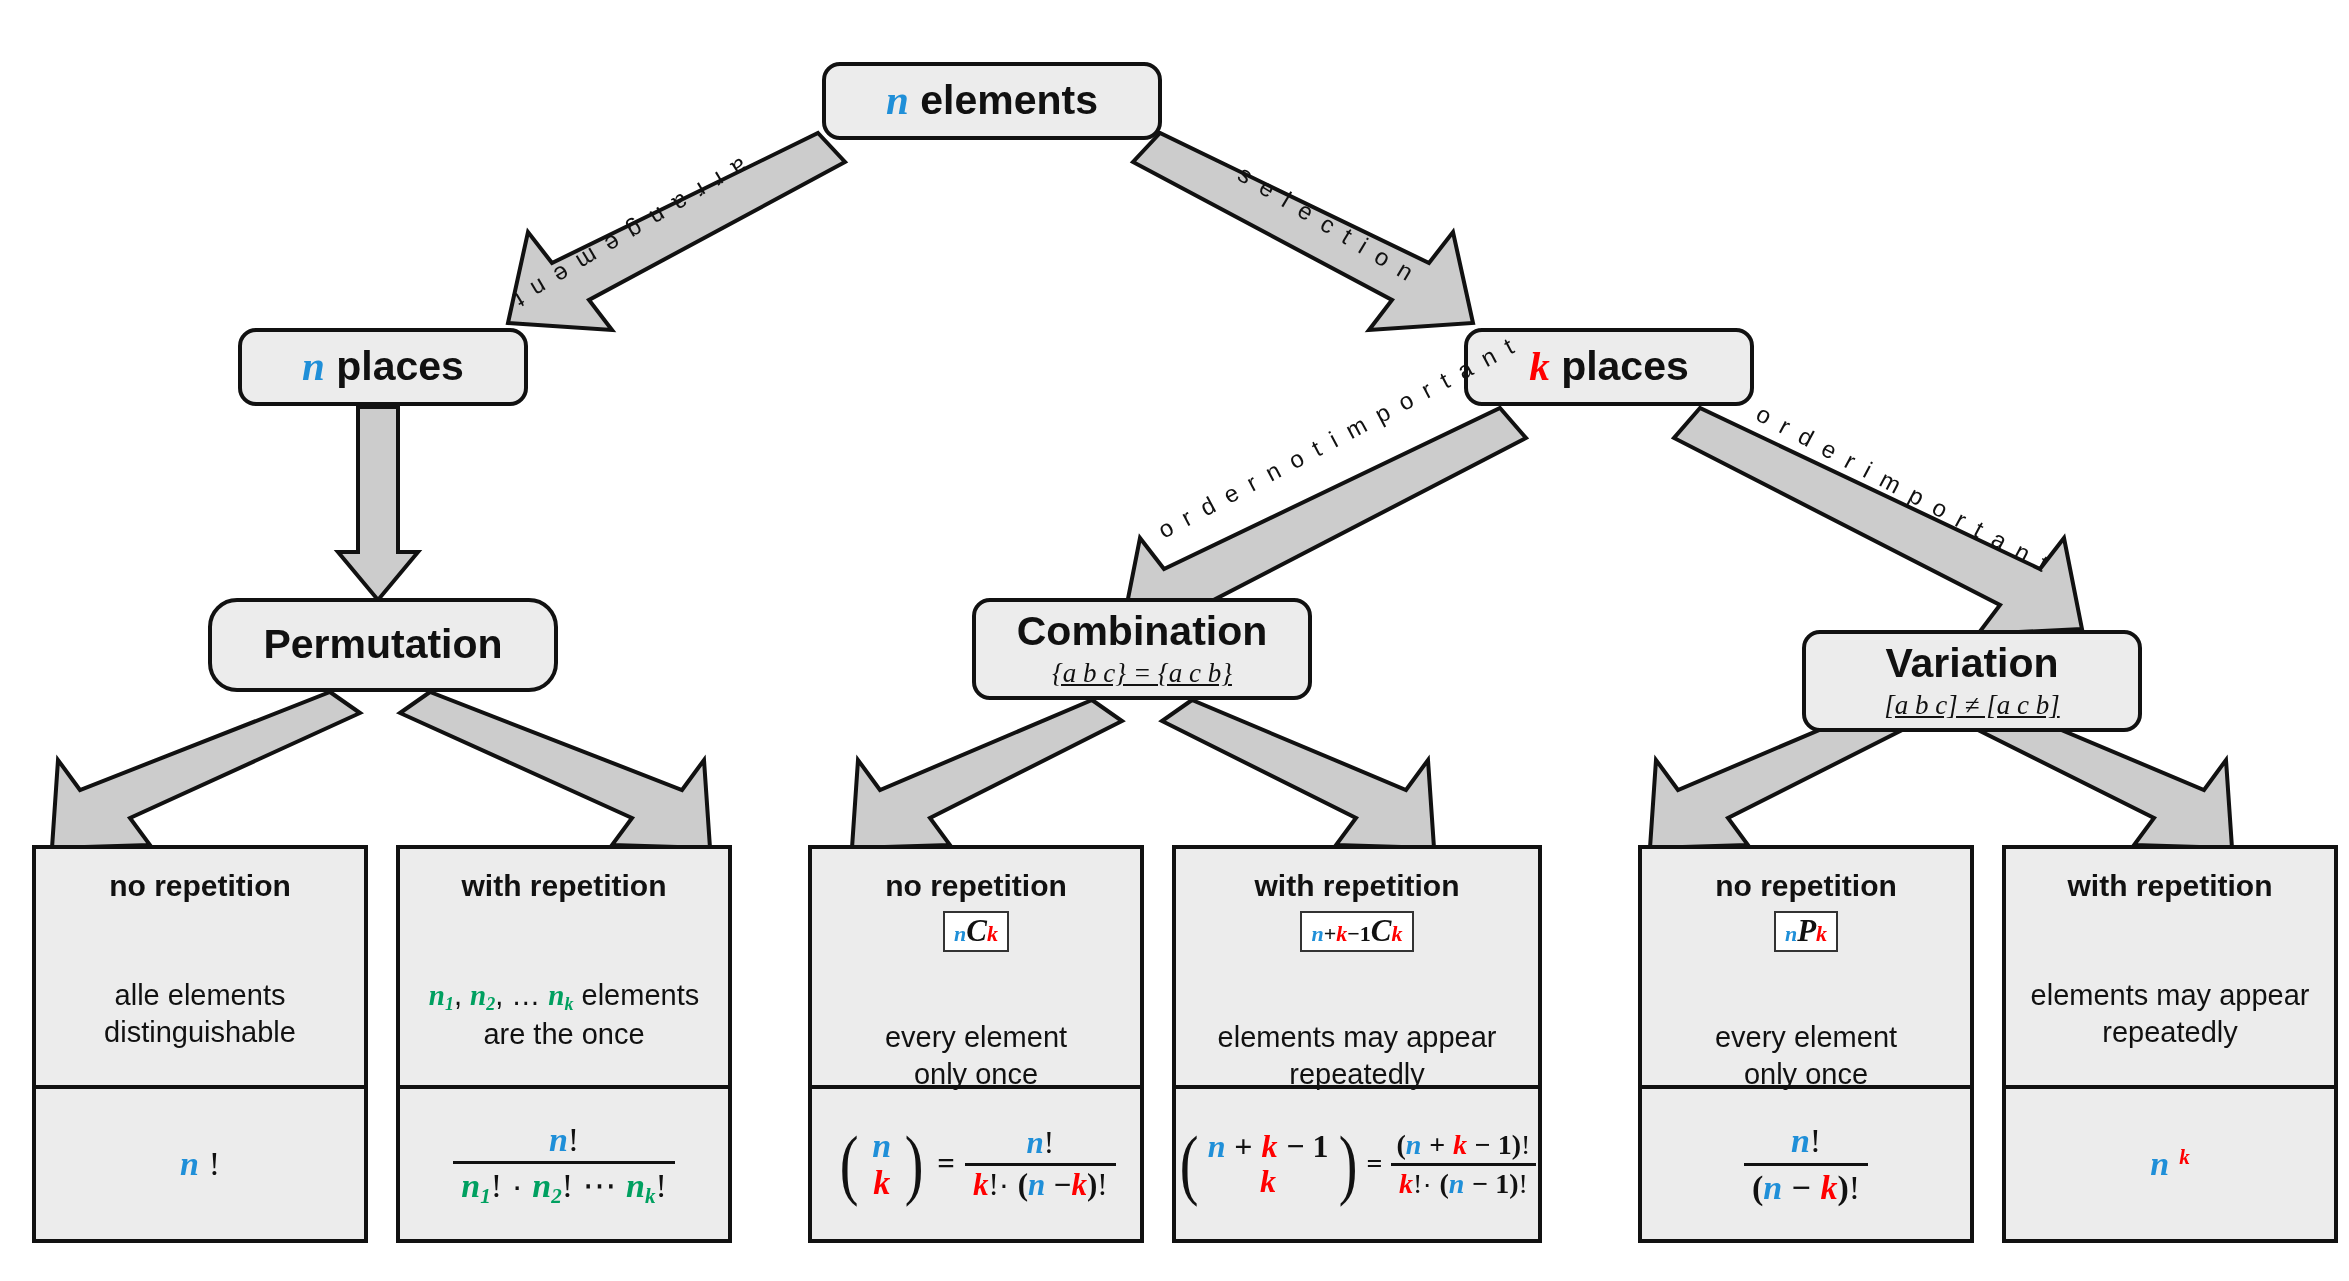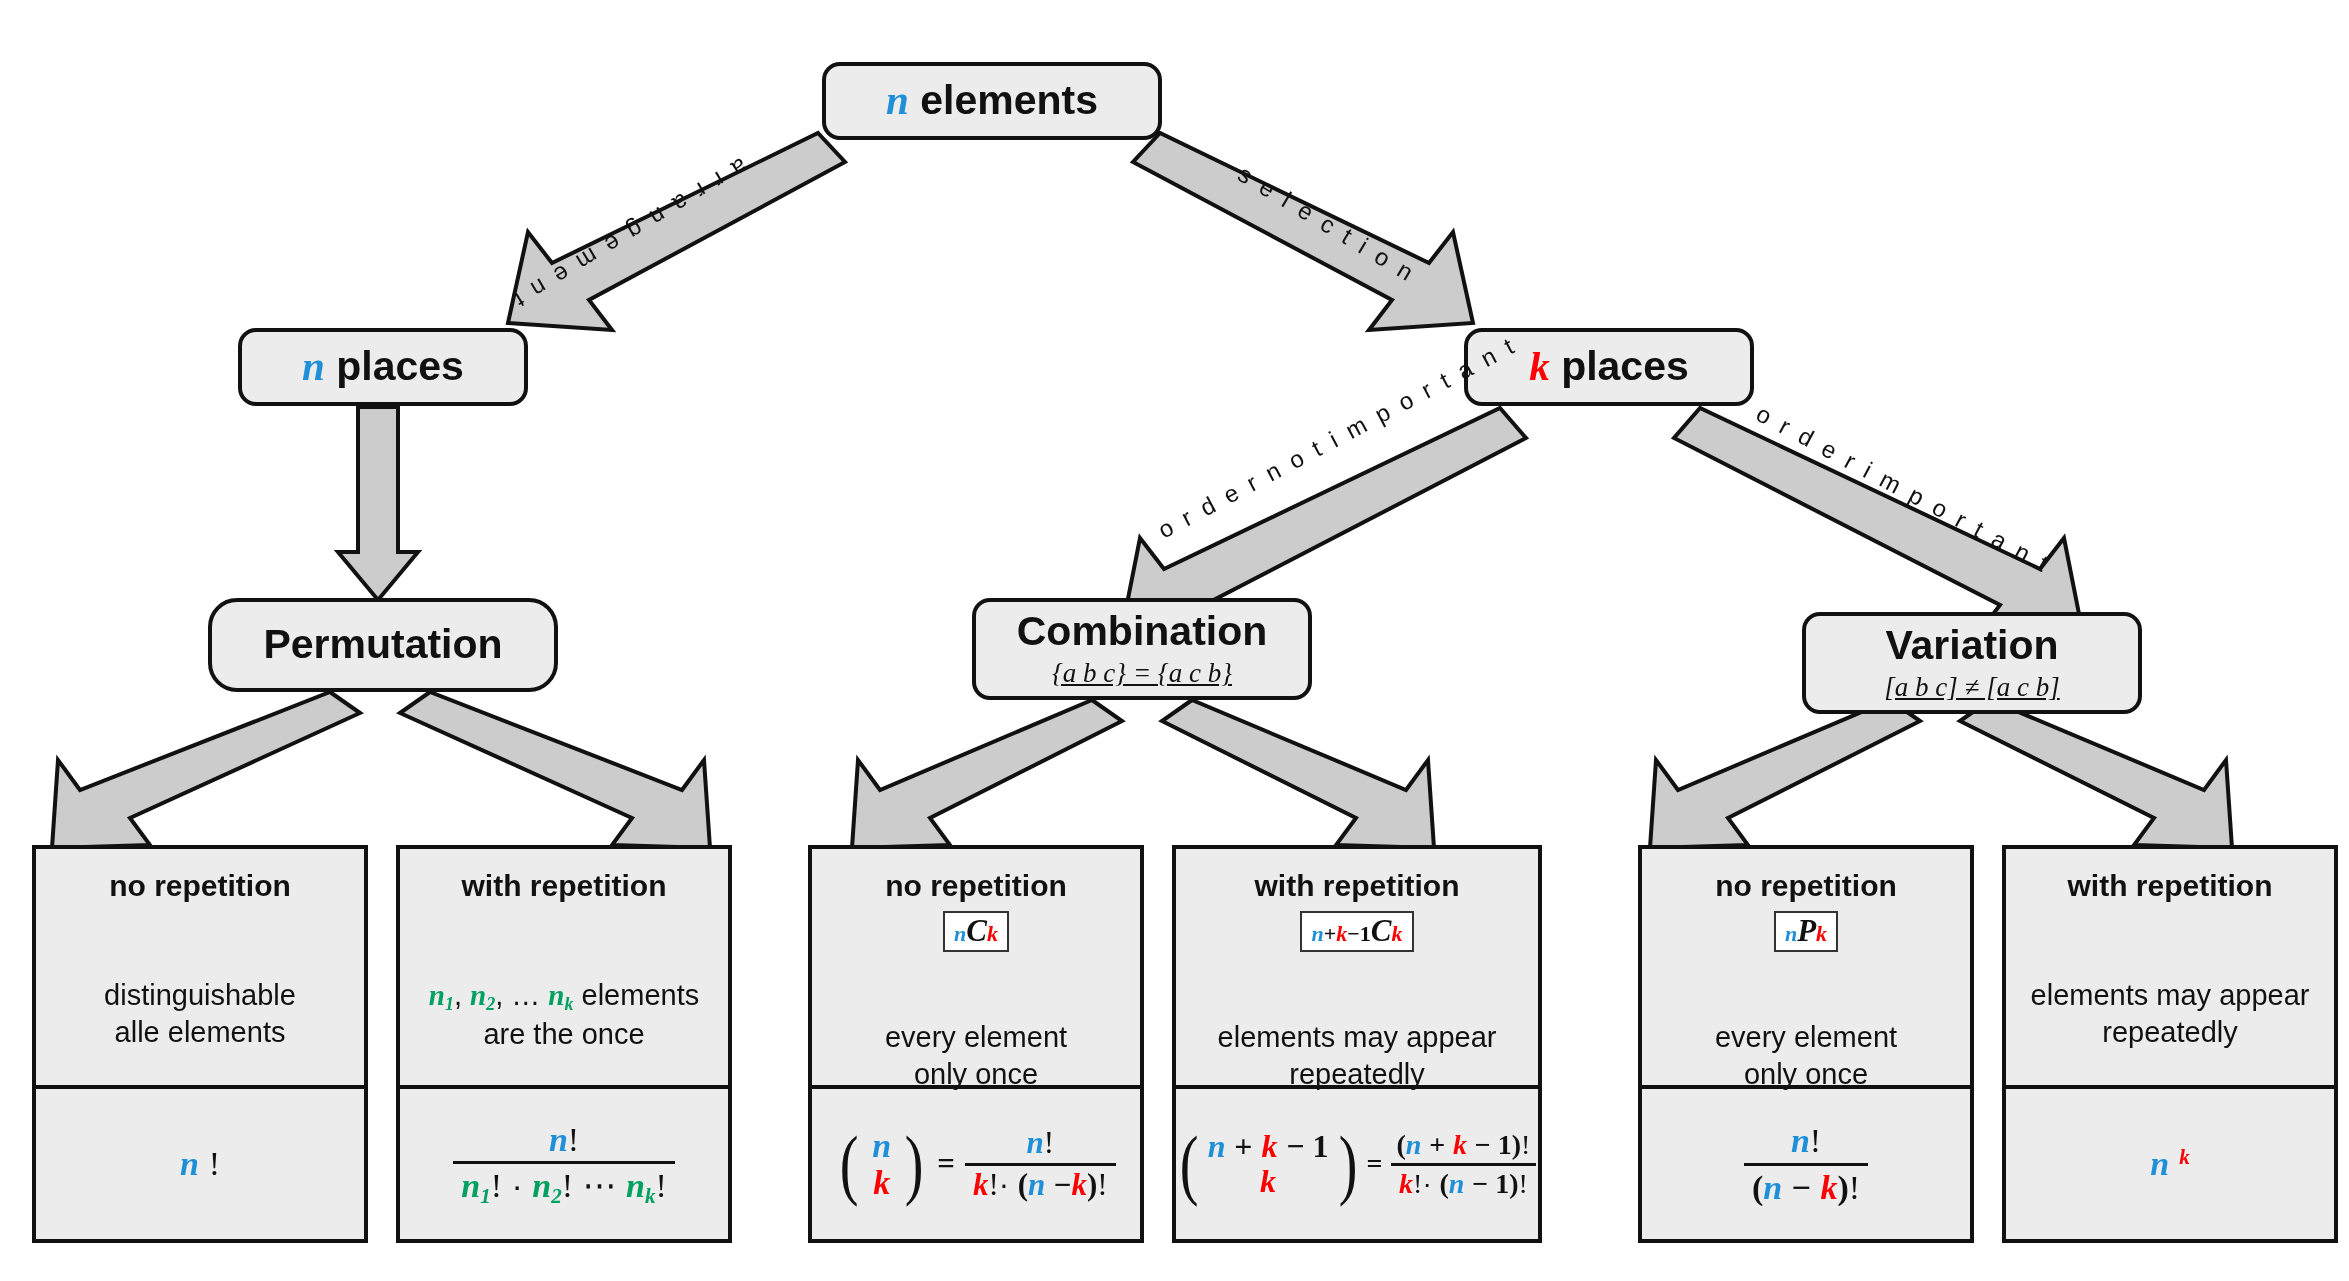--- a/index.html
+++ b/index.html
@@ -113,31 +113,31 @@
 
   <div class="node" style="left:208px;top:598px;width:350px;height:94px;border-radius:29px;">
     <div class="t1">Permutation</div>
   </div>
 
   <div class="node" style="left:972px;top:598px;width:340px;height:102px;">
     <div class="t1">Combination</div>
     <div class="t2">{a b c} = {a c b}</div>
   </div>
 
-  <div class="node" style="left:1802px;top:612px;width:340px;height:102px;">
+  <div class="node" style="left:1802px;top:630px;width:340px;height:102px;">
     <div class="t1">Variation</div>
     <div class="t2">[a b c] ≠ [a c b]</div>
   </div>
 
   <div class="leaf" style="left:32px;top:845px;width:336px;height:398px;">
     <div class="upper">
       <div class="head">no repetition</div>
       <div class="desc">
+        <div>alle elements</div>
         <div>distinguishable</div>
-        <div>alle elements</div>
       </div>
     </div>
     <div class="lower">
       <div class="eqrow">
           <span class="m blue">n</span>
           <span class="bang">!</span>
         </div>
     </div>
   </div>
 

